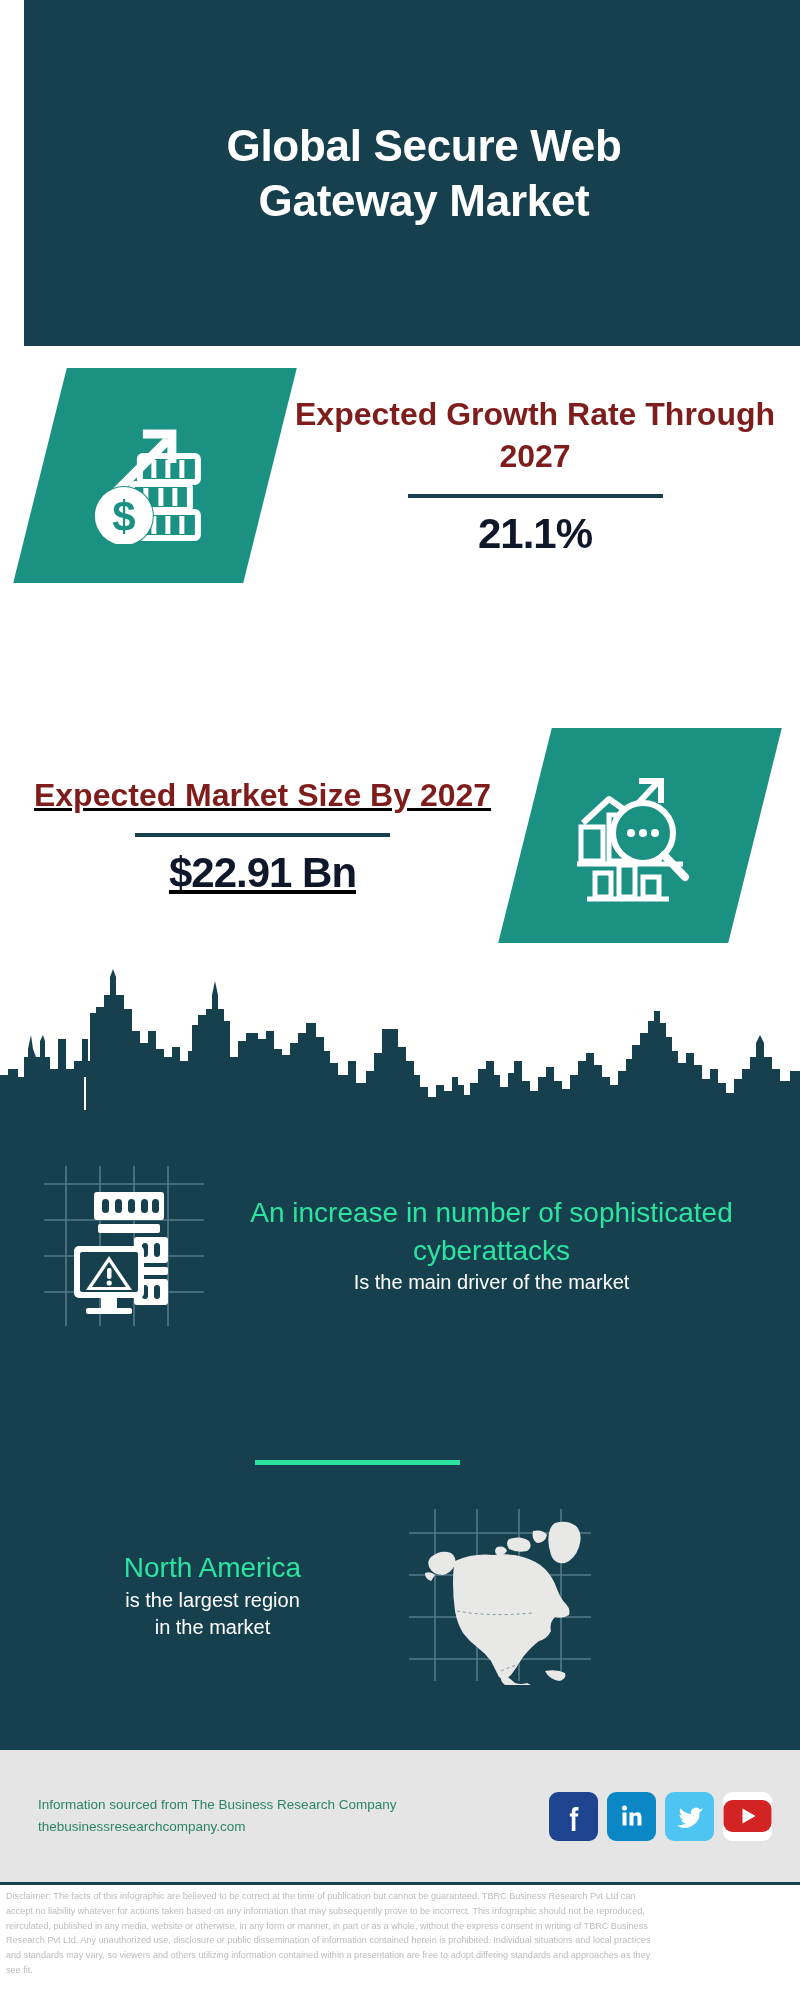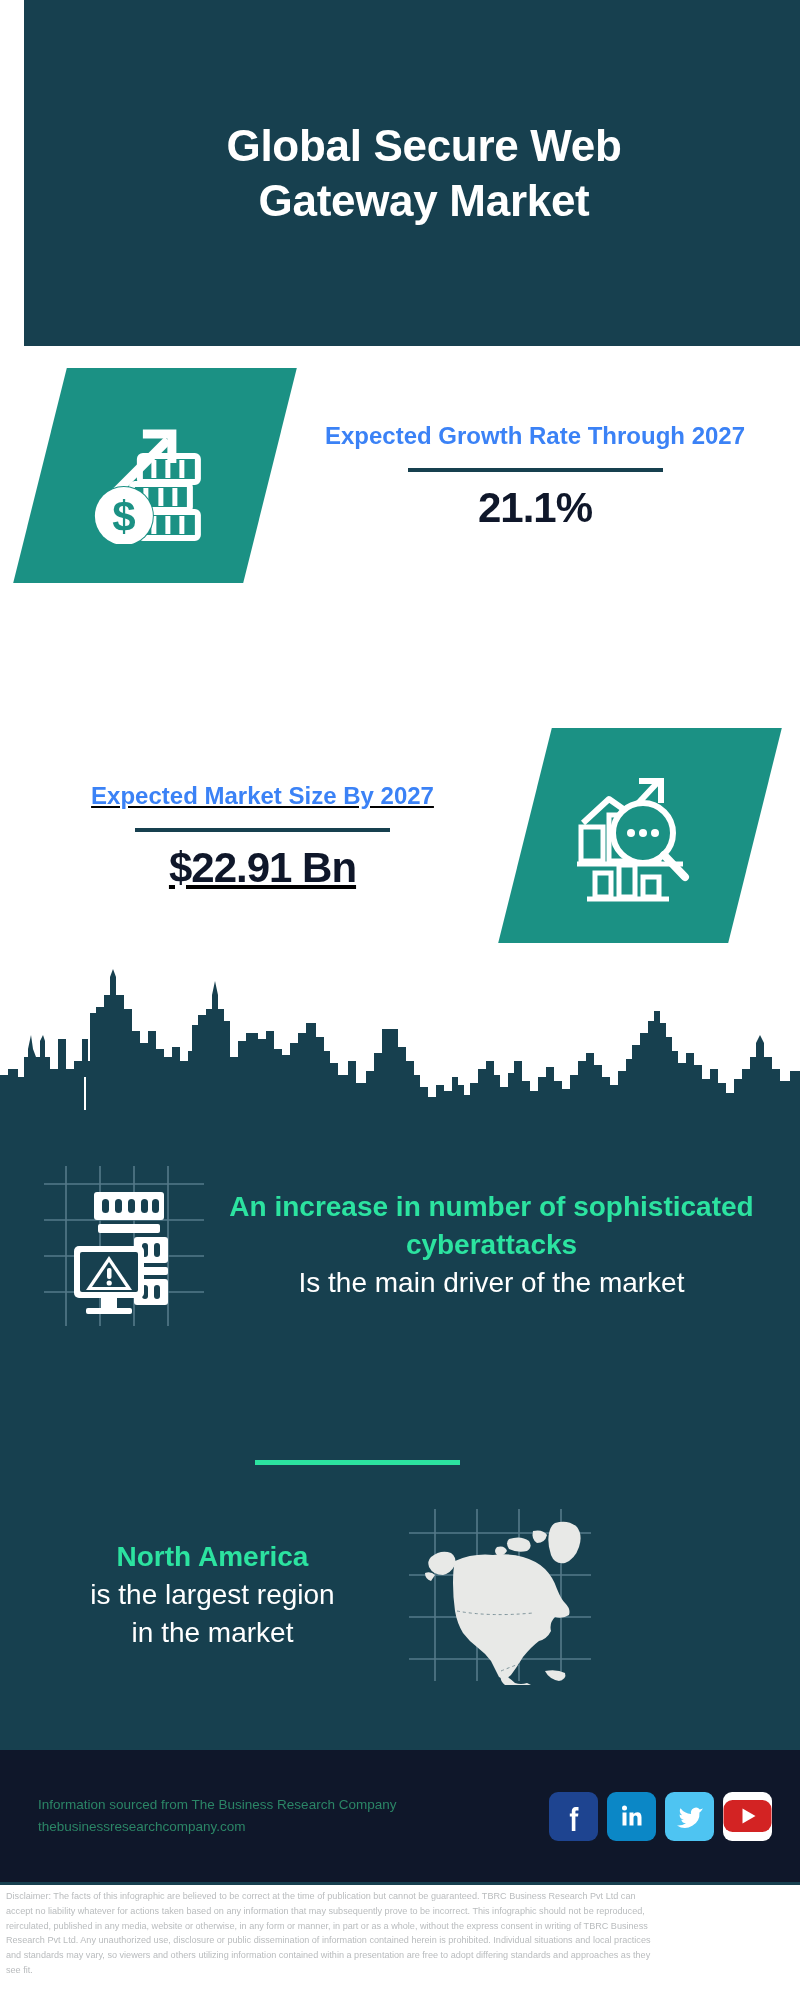--- a/index.html
+++ b/index.html
@@ -64,22 +64,22 @@
   }
   .badge-inner { transform: skewX(14deg); display:block; }
   .stat1 .badge { margin-left: 40px; }
 
   .stat-text {
     flex: 1;
     text-align: center;
     padding: 0 10px;
   }
   .stat-label {
-    color: #3b82f6;
-    font-size: 24px;
+    color: #7f1d1d;
+    font-size: 32px;
     font-weight: bold;
     line-height: 1.3;
   }
   .stat-rule {
     width: 255px;
     height: 4px;
     background: #17404f;
     margin: 16px auto 14px auto;
   }
   .stat-value {
@@ -141,27 +141,27 @@
   .icon-box svg { display:block; width:100%; height:100%; }
 
   .driver-text {
     flex: 1;
     text-align: center;
     padding-right: 30px;
   }
   .hl {
     color: #2ce3a0;
     font-size: 28px;
-    font-weight: bold;
+    font-weight: normal;
     line-height: 1.35;
     display: block;
   }
   .sub {
     color: #ffffff;
-    font-size: 28px;
+    font-size: 20px;
     font-weight: normal;
     line-height: 1.35;
     display: block;
   }
 
   
   .mint-divider {
     position: absolute;
     left: 255px; top: 1460px;
     width: 205px;
@@ -190,21 +190,21 @@
     flex: none;
   }
   .map-box svg { display:block; width:100%; height:100%; }
 
   
   .source-bar {
     position: absolute;
     left: 0; top: 1750px;
     width: 800px;
     height: 132px;
-    background: #0f172a;
+    background: #e5e5e5;
     display: flex;
     align-items: center;
   }
   .source-text {
     margin-left: 38px;
     color: #2b8566;
     font-size: 13.5px;
     line-height: 1.65;
     flex: 1;
   }

